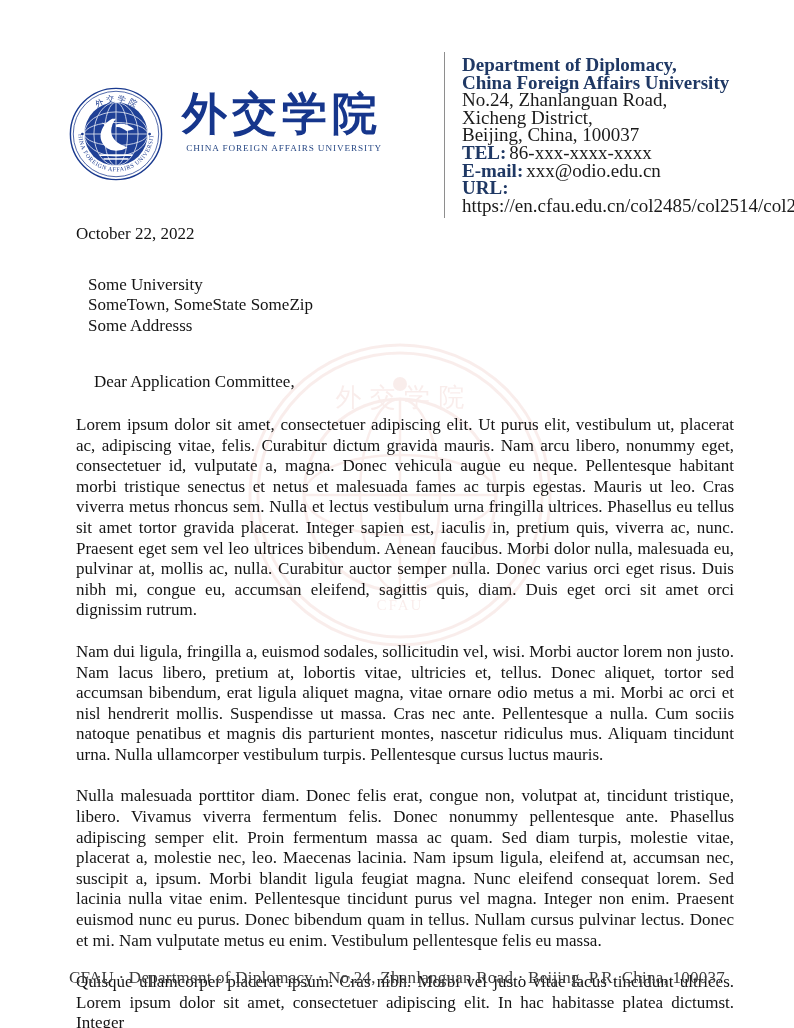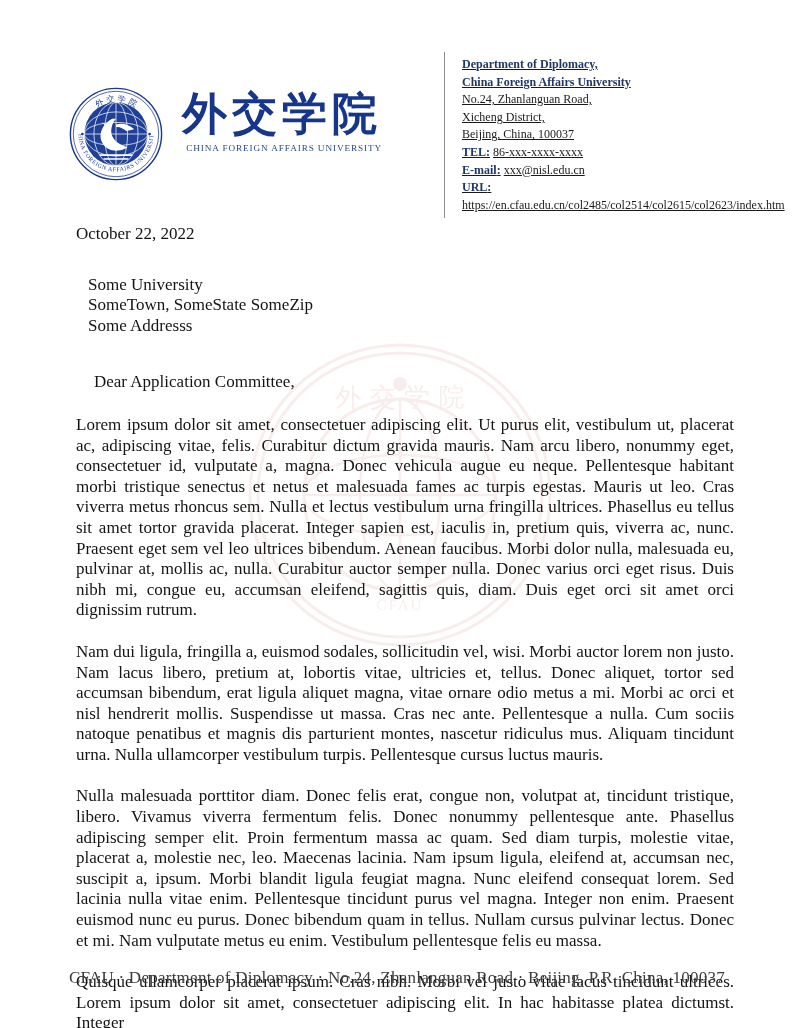--- a/index.html
+++ b/index.html
@@ -84,24 +84,23 @@
     background: #8e8e8e;
   }
 
   
   #contact-block {
     position: absolute;
     left: 462px;
     top: 56px;
     width: 310px;
     font-family: "Liberation Serif", "DejaVu Serif", serif;
-    font-size: 12px;
+    font-size: 19px;
     line-height: 17.6px;
     color: #1a1a1a;
-    text-decoration: underline;
   }
   .contact-line { white-space: nowrap; }
   .contact-line.wrapline { white-space: normal; }
   .org-name {
     font-weight: 700;
     color: #1f3864;
   }
   .field-label {
     font-weight: 700;
     color: #1f3864;
@@ -229,21 +228,21 @@
 
   <div id="contact-block">
     <div class="contact-line org-name">Department of Diplomacy,</div>
     <div class="contact-line org-name">China Foreign Affairs University</div>
     <div class="contact-line">No.24, Zhanlanguan Road,</div>
     <div class="contact-line">Xicheng District,</div>
     <div class="contact-line">Beijing, China, 100037</div>
 
     <div class="contact-line"><span class="field-label">TEL</span><span class="field-label">:</span><span class="field-gap"></span><span class="field-value">86-xxx-xxxx-xxxx</span></div>
 
-    <div class="contact-line"><span class="field-label">E-mail</span><span class="field-label">:</span><span class="field-gap"></span><span class="field-value">xxx@nisl.edu.cn</span></div>
+    <div class="contact-line"><span class="field-label">E-mail</span><span class="field-label">:</span><span class="field-gap"></span><span class="field-value">xxx@odio.edu.cn</span></div>
 
     <div class="contact-line wrapline"><span class="field-label">URL</span><span class="field-label">:</span><span class="field-gap"></span><span class="field-value">https://en.cfau.edu.cn/col2485/col2514/col2615/col2623/index.htm</span></div>
   </div>
 
 </header>
 
 <main id="letter-body">
 
   <p id="date-line">October 22, 2022</p>
 

